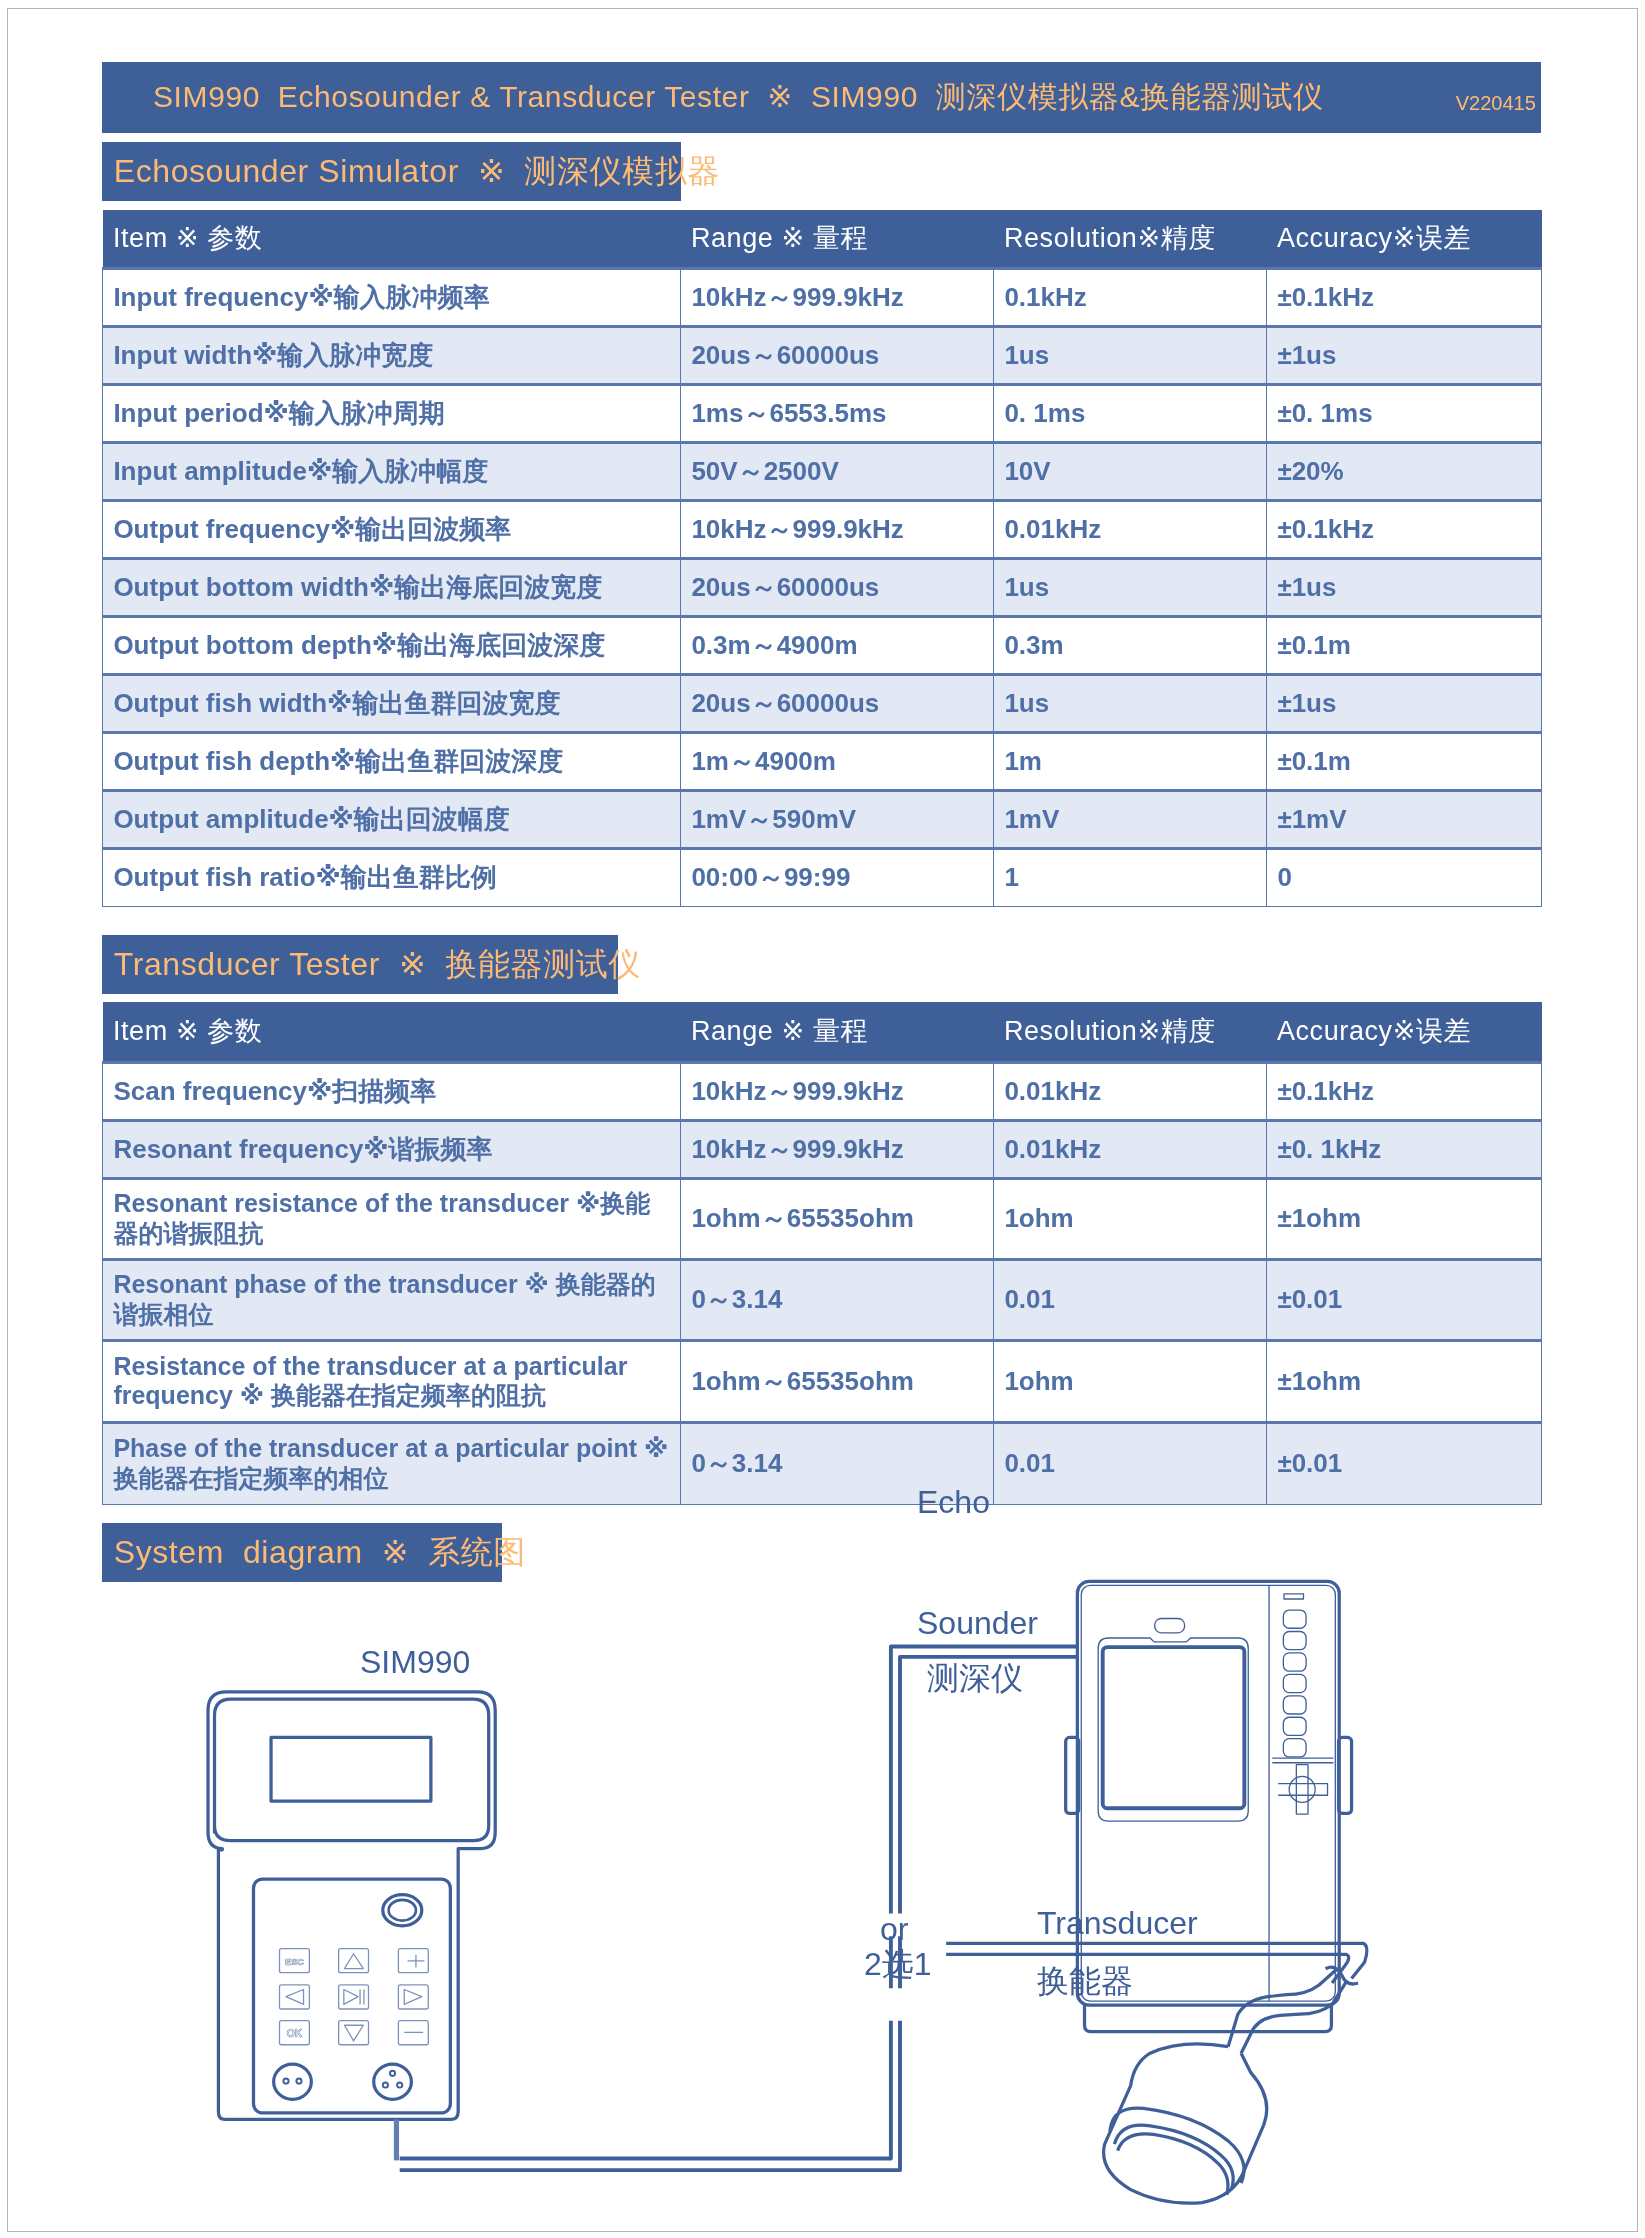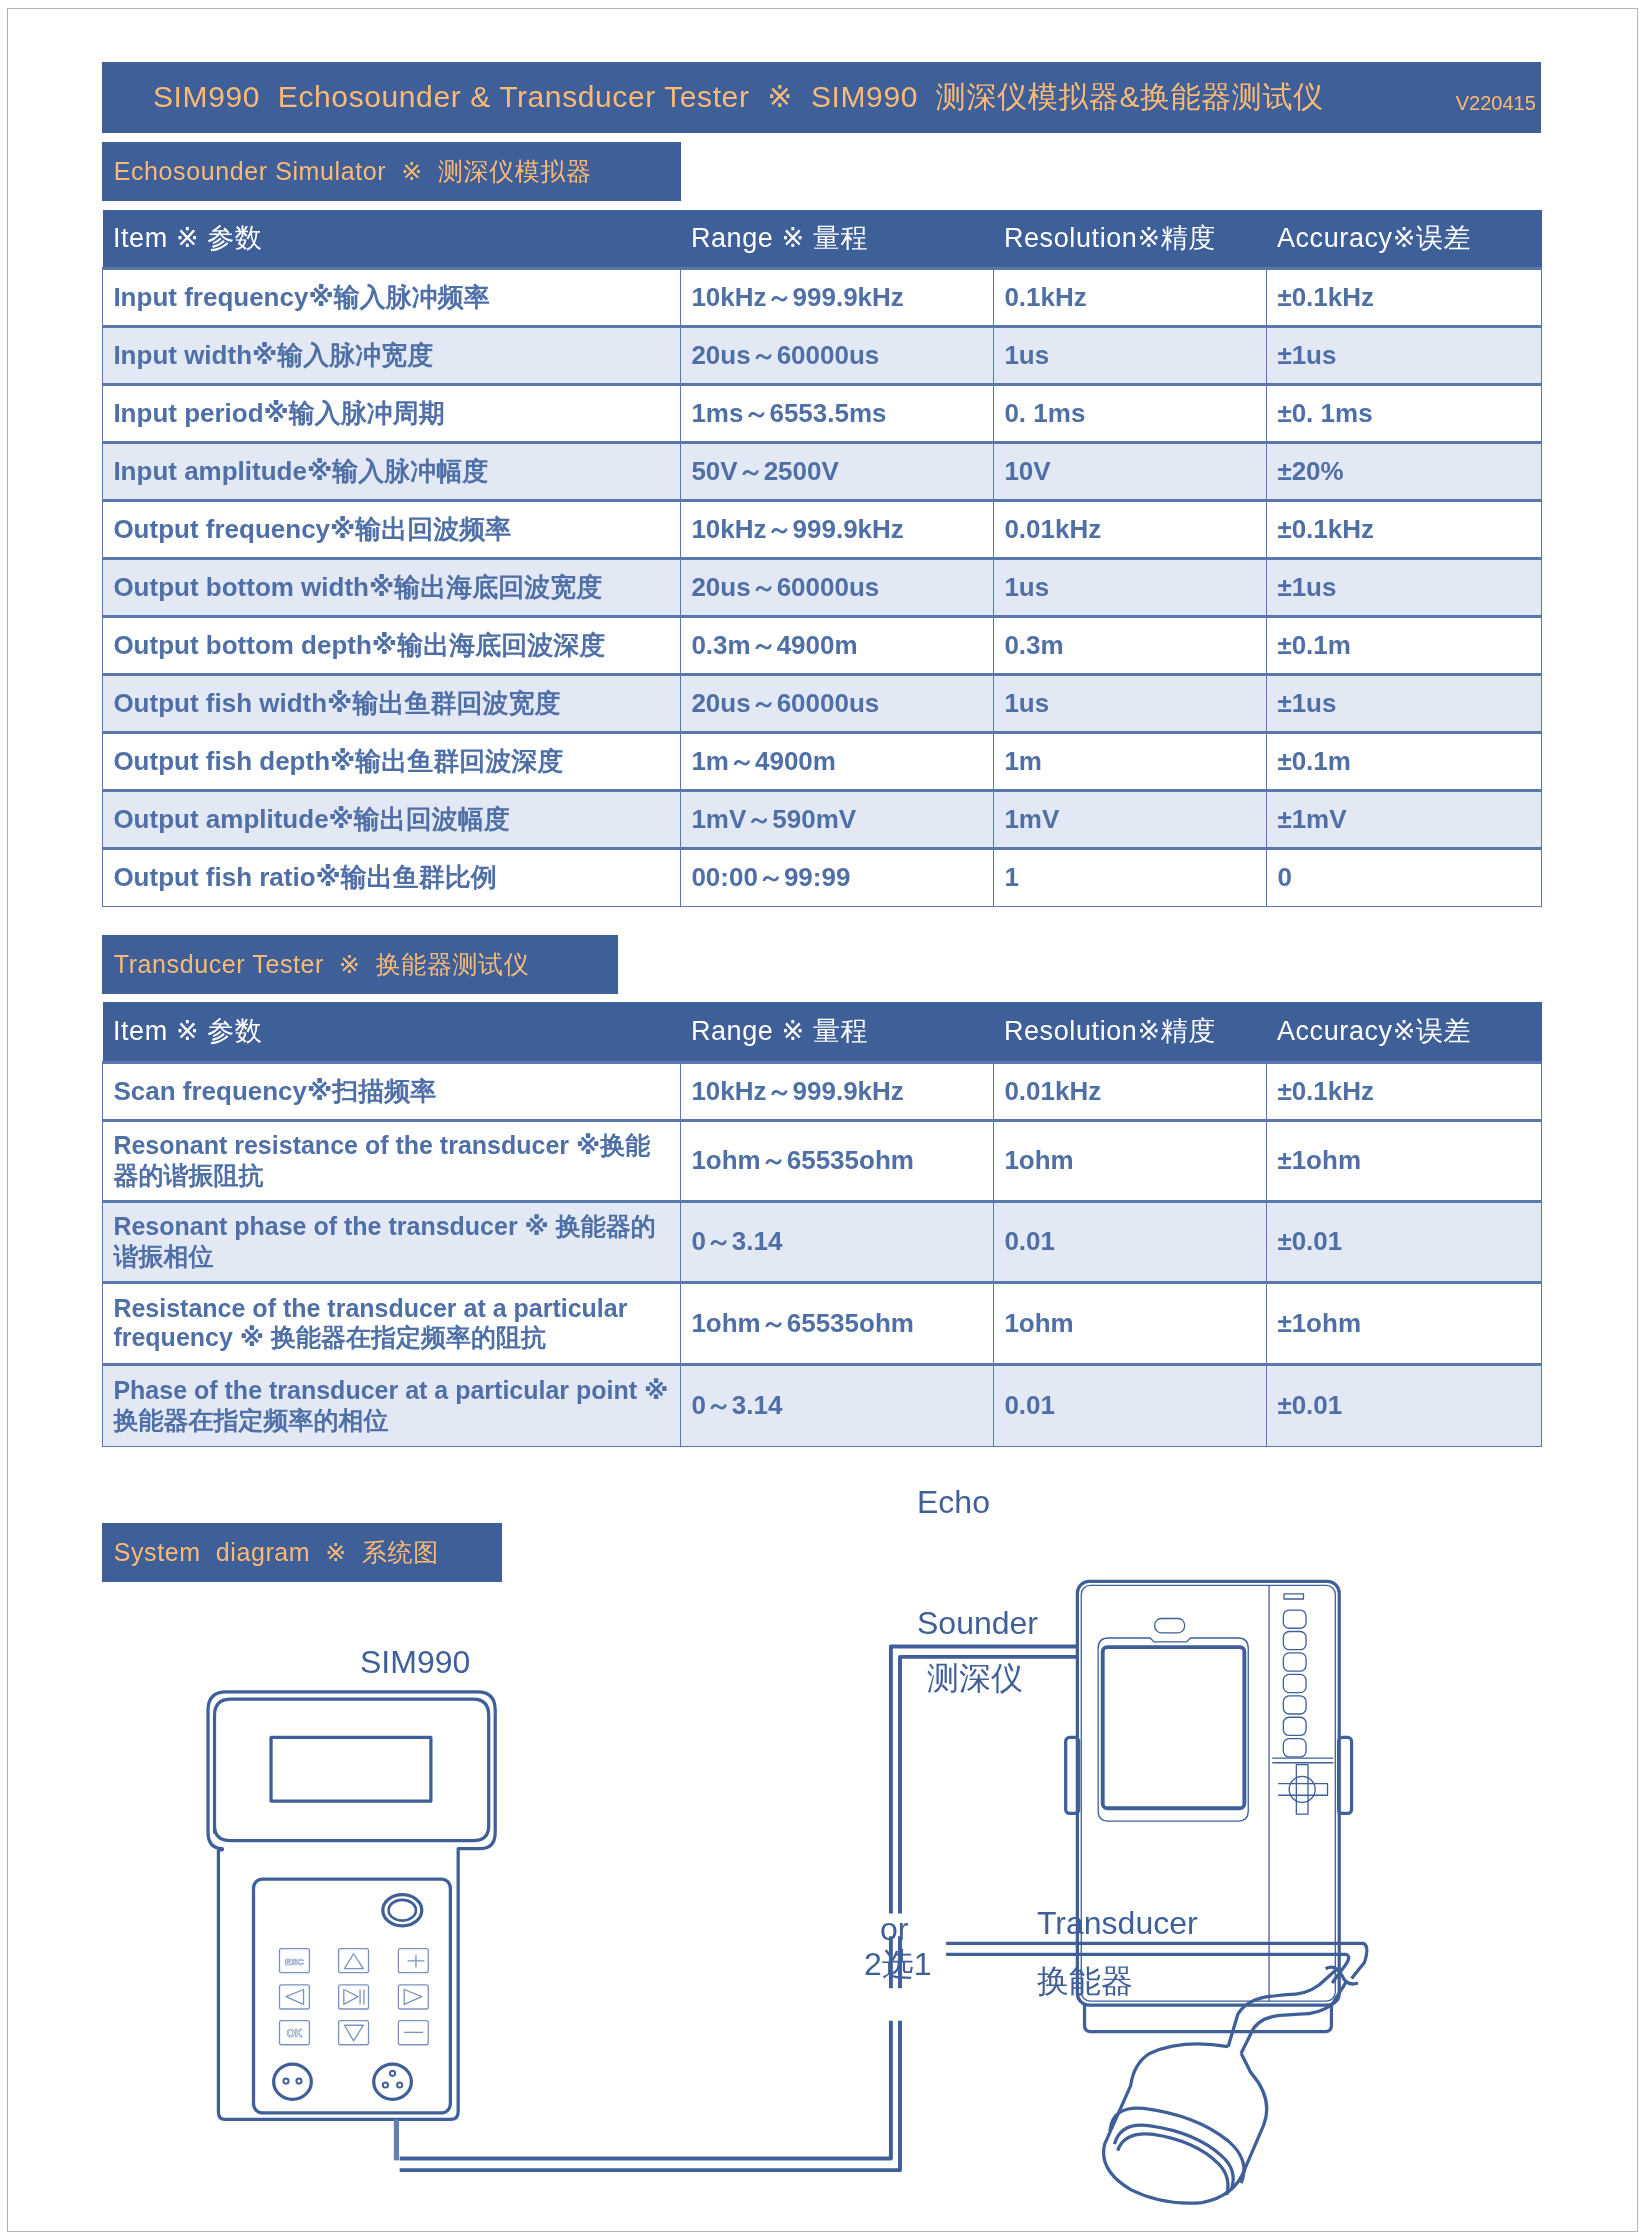--- a/index.html
+++ b/index.html
@@ -5,21 +5,21 @@
   html, body { margin:0; padding:0; background:#ffffff; }
   body { width:1646px; height:2239px; position:relative; overflow:hidden;
          font-family:"Liberation Sans", "DejaVu Sans", sans-serif; }
   .frame { position:absolute; left:6.5px; top:7.8px; width:1631px; height:2224px;
            border:1.3px solid #b4b4b4; box-sizing:border-box; }
   .bar { position:absolute; background:#3f5f99; color:#fdba74; box-sizing:border-box;
          display:flex; align-items:center; }
   .title-bar { left:102px; top:62px; width:1439px; height:71px; padding-left:51px;
                font-size:30px; letter-spacing:0.6px; }
   .title-bar .ver { position:absolute; right:5.2px; bottom:18px; font-size:20px; letter-spacing:0; }
-  .section { height:59px; padding-left:11.7px; font-size:25px; letter-spacing:0.6px; }
+  .section { height:59px; padding-left:11.7px; font-size:32px; letter-spacing:0.6px; }
   table.spec { position:absolute; left:102px; width:1439px; border-collapse:collapse;
                table-layout:fixed; }
   table.spec col.c1 { width:578px; } table.spec col.c2 { width:313px; }
   table.spec col.c3 { width:273px; } table.spec col.c4 { width:275px; }
   table.spec th { background:#3f5f99; color:#fff; font-weight:normal; text-align:left;
                   font-size:27px; padding:0 0 0 10.4px; letter-spacing:0.6px; border:none; }
   table.spec td { color:#4f6fa7; font-weight:bold; font-size:26px; text-align:left;
                   padding:0 10.4px; border:1.9px solid #5b78ad; border-top-width:3.2px;
                   line-height:1.18; vertical-align:middle; }
   table.spec tr.alt td { background:#e3e9f4; }
@@ -144,20 +144,26 @@
       <th>Resolution※精度</th>
       <th>Accuracy※误差</th>
     </tr>
   </thead>
   <tbody id="tt-body">
       <tr style="height: 58px;">
         <td>Scan frequency※扫描频率</td>
         <td>10kHz～999.9kHz</td>
         <td>0.01kHz</td>
         <td>±0.1kHz</td>
+      </tr>
+      <tr class="alt" style="height: 58px;">
+        <td>Resonant  frequency※谐振频率</td>
+        <td>10kHz～999.9kHz</td>
+        <td>0.01kHz</td>
+        <td>±0. 1kHz</td>
       </tr>
       <tr style="height: 81px;">
         <td class="small">Resonant  resistance  of  the  transducer ※换能器的谐振阻抗</td>
         <td>1ohm～65535ohm</td>
         <td>1ohm</td>
         <td>±1ohm</td>
       </tr>
       <tr class="alt" style="height: 81px;">
         <td class="small">Resonant  phase  of  the  transducer  ※ 换能器的谐振相位</td>
         <td>0～3.14</td>

